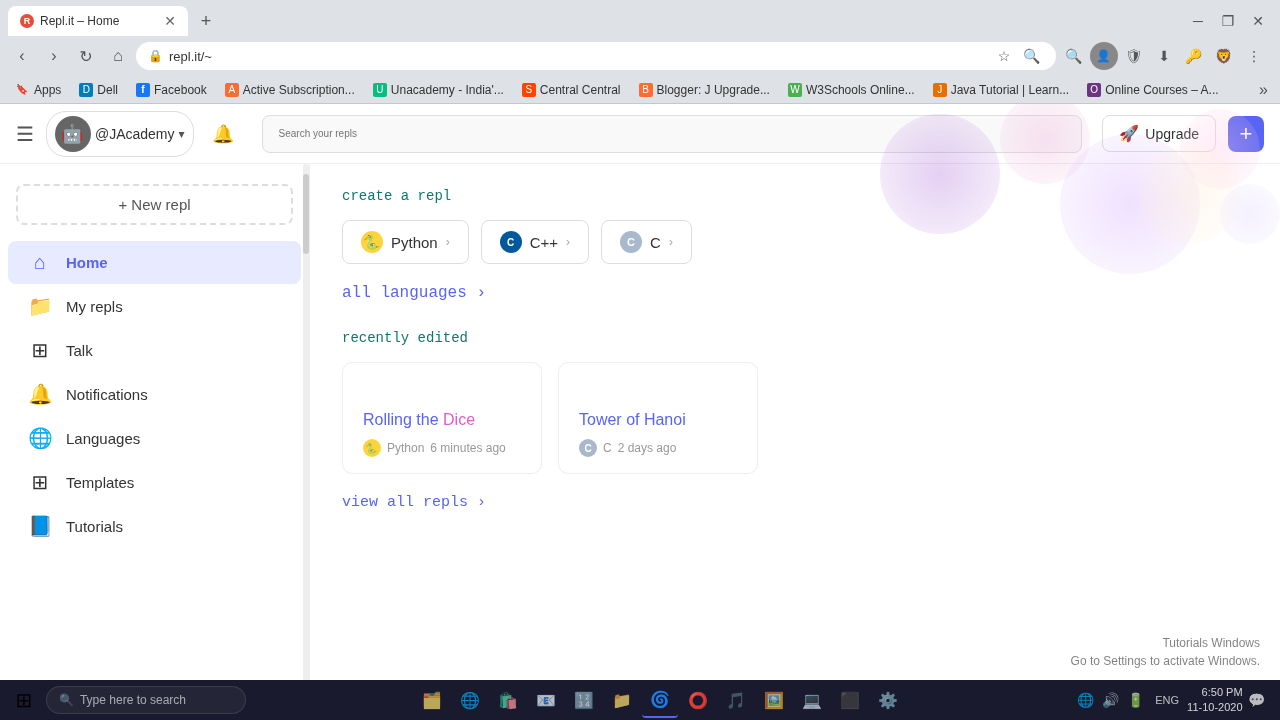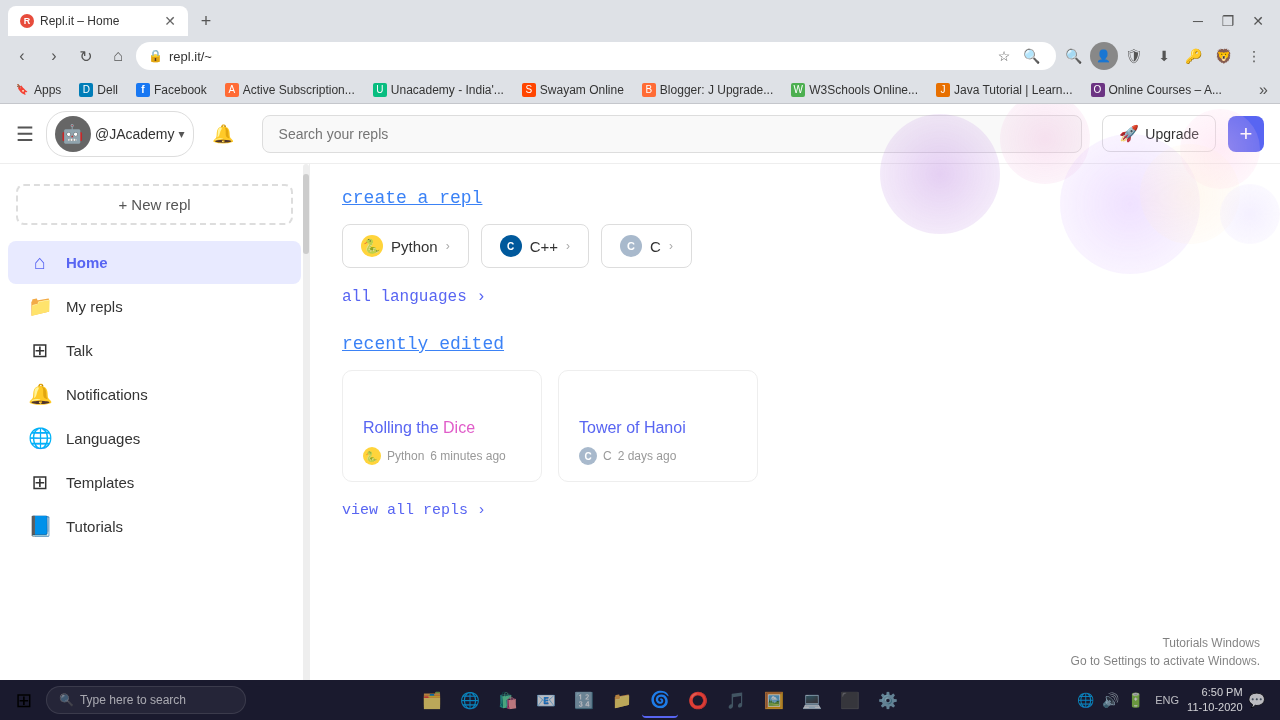--- a/index.html
+++ b/index.html
@@ -37,21 +37,21 @@
 
     
     .app { display: flex; flex-direction: column; height: calc(720px - 104px); background: #fff; }
     .app-header { display: flex; align-items: center; padding: 0 16px; height: 60px; border-bottom: 1px solid #eee; gap: 12px; }
     .hamburger { font-size: 20px; color: #555; cursor: pointer; border: none; background: transparent; }
     .user-avatar { width: 36px; height: 36px; border-radius: 50%; background: #888; display: flex; align-items: center; justify-content: center; font-size: 18px; overflow: hidden; }
     .user-dropdown { display: flex; align-items: center; gap: 4px; cursor: pointer; padding: 4px 8px; border-radius: 20px; border: 1px solid #ddd; }
     .user-name { font-size: 14px; color: #333; font-weight: 500; }
     .chevron-down { font-size: 12px; color: #555; }
     .bell-btn { width: 36px; height: 36px; border: none; background: transparent; border-radius: 50%; font-size: 18px; color: #555; cursor: pointer; display: flex; align-items: center; justify-content: center; }
-    .search-bar { flex: 1; height: 38px; border-radius: 8px; border: 1px solid #ddd; padding: 0 16px; font-size: 14px; color: #0f766e; background: #f9f9f9; margin: 0 8px; }
+    .search-bar { flex: 1; height: 38px; border-radius: 8px; border: 1px solid #ddd; padding: 0 16px; font-size: 10px; color: #0f766e; background: #f9f9f9; margin: 0 8px; }
     .upgrade-btn { display: flex; align-items: center; gap: 6px; padding: 8px 16px; background: #fff; border: 1px solid #ddd; border-radius: 8px; cursor: pointer; font-size: 14px; color: #333; white-space: nowrap; }
     .upgrade-rocket { font-size: 16px; }
     .plus-btn { width: 36px; height: 36px; background: #5865f2; border: none; border-radius: 8px; color: #fff; font-size: 22px; cursor: pointer; display: flex; align-items: center; justify-content: center; }
 
     
     .main-layout { display: flex; flex: 1; overflow: hidden; }
 
     
     .sidebar { width: 310px; flex-shrink: 0; border-right: 1px solid #eee; padding: 12px 0; display: flex; flex-direction: column; overflow-y: auto; position: relative; }
     .sidebar-scrollbar { position: absolute; right: 0; top: 0; width: 6px; height: 100%; background: #eee; border-radius: 3px; }
@@ -59,21 +59,21 @@
     .new-repl-btn { display: flex; align-items: center; justify-content: center; gap: 8px; margin: 8px 16px 16px 16px; padding: 10px; border-radius: 8px; border: 2px dashed #ddd; background: transparent; cursor: pointer; font-size: 15px; color: #555; text-align: right; }
     .nav-item { display: flex; align-items: center; gap: 14px; padding: 10px 20px; cursor: pointer; border-radius: 8px; margin: 0 8px; font-size: 15px; color: #333; }
     .nav-item.active { background: #e8eaff; color: #5865f2; font-weight: 600; }
     .nav-icon { font-size: 20px; width: 24px; text-align: center; flex-shrink: 0; }
     .nav-label { font-size: 15px; }
 
     
     .main-content { flex: 1; padding: 24px 32px; overflow-y: auto; }
 
     
-    .section-title { font-family: 'Courier New', monospace; font-size: 18px; color: #3b82f6; margin-bottom: 16px; font-weight: normal; text-decoration: underline; }
+    .section-title { font-family: 'Courier New', monospace; font-size: 14px; color: #0f766e; margin-bottom: 16px; font-weight: normal; }
     .lang-buttons { display: flex; gap: 12px; margin-bottom: 20px; flex-wrap: wrap; }
     .lang-btn { display: flex; align-items: center; gap: 8px; padding: 10px 18px; border: 1px solid #ddd; border-radius: 8px; background: #fff; cursor: pointer; font-size: 15px; color: #333; white-space: nowrap; }
     .lang-icon { width: 22px; height: 22px; border-radius: 50%; display: flex; align-items: center; justify-content: center; font-size: 14px; font-weight: bold; }
     .python-icon { background: #ffd43b; color: #333; }
     .cpp-icon { background: #00599c; color: #fff; font-size: 11px; }
     .c-icon { background: #a8b9cc; color: #fff; font-size: 12px; }
     .chevron-right { color: #aaa; font-size: 12px; }
 
     .all-languages-link { display: flex; align-items: flex-end; gap: 6px; font-family: 'Courier New', monospace; font-size: 16px; color: #5865f2; cursor: pointer; margin-bottom: 28px; }
 
@@ -174,21 +174,21 @@
     <div class="bookmark-item">
       <span class="bookmark-favicon" style="background:#ff6b35;color:#fff;border-radius:2px;">A</span>
       <span>Active Subscription...</span>
     </div>
     <div class="bookmark-item">
       <span class="bookmark-favicon" style="background:#08bd80;color:#fff;border-radius:2px;">U</span>
       <span>Unacademy - India'...</span>
     </div>
     <div class="bookmark-item">
       <span class="bookmark-favicon" style="background:#ff4500;color:#fff;border-radius:2px;">S</span>
-      <span>Swayam Online</span>
+      <span>Central Central</span>
     </div>
     <div class="bookmark-item">
       <span class="bookmark-favicon" style="background:#ff6b35;color:#fff;border-radius:2px;">B</span>
       <span>Blogger: J Upgrade...</span>
     </div>
     <div class="bookmark-item">
       <span class="bookmark-favicon" style="background:#4caf50;color:#fff;border-radius:2px;">W</span>
       <span>W3Schools Online...</span>
     </div>
     <div class="bookmark-item">

